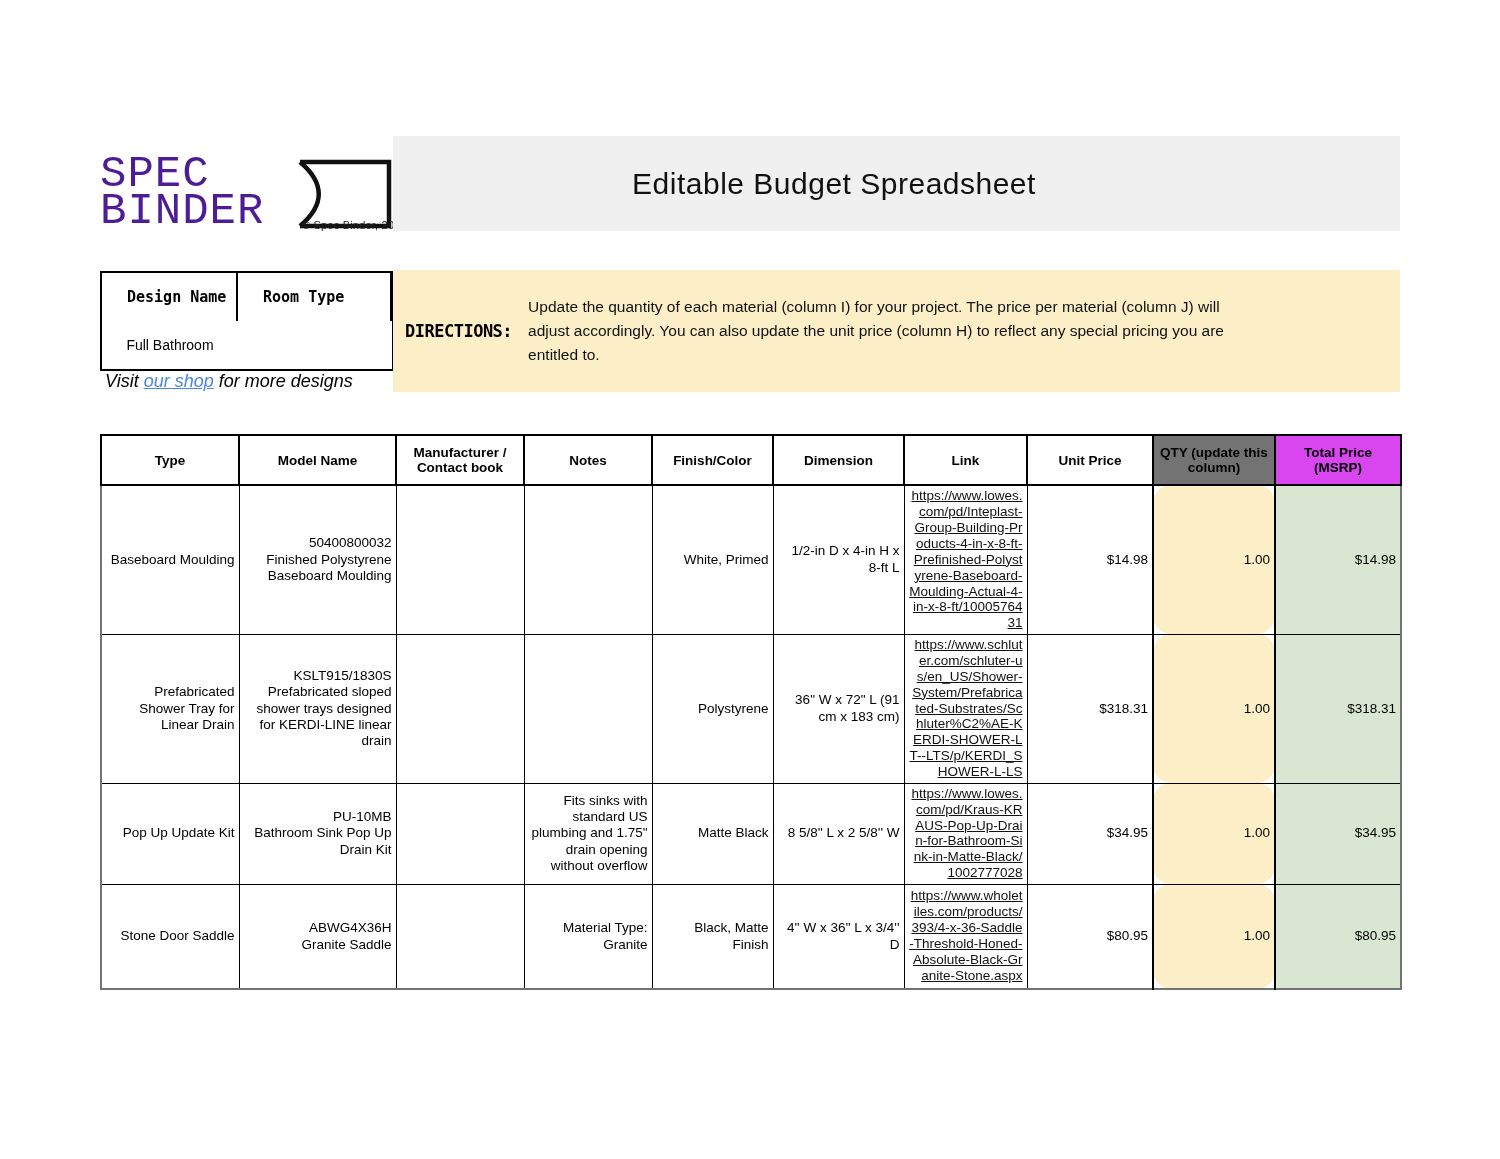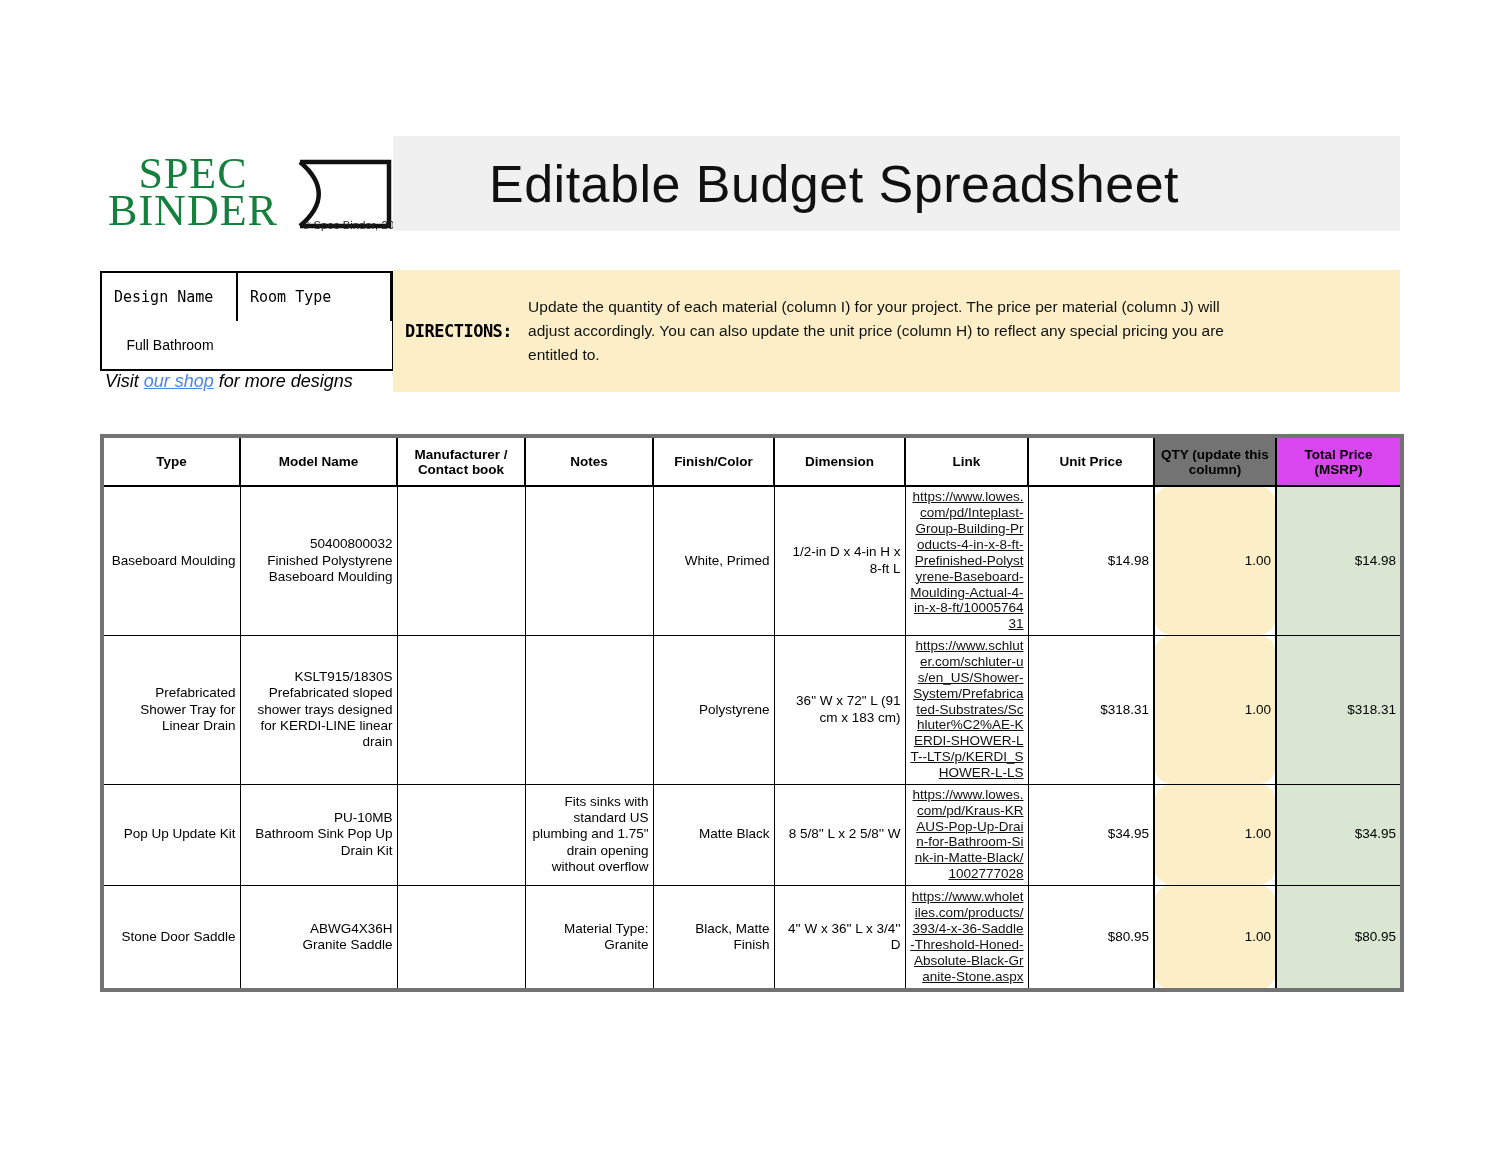--- a/index.html
+++ b/index.html
@@ -8,43 +8,43 @@
     position:relative; width:1500px; height:1159px; background:#ffffff;
     font-family:"Liberation Sans", sans-serif; color:#000;
   }
 
   
   .banner {
     position:absolute; left:393px; top:136px; width:1007px; height:95px;
     background:#f0f0f0; display:flex; align-items:center; justify-content:center;
     padding-right:125px;
   }
-  .banner-title { font-size:52px; letter-spacing:0.5px; color:#111; }
+  .banner-title { font-size:30px; letter-spacing:0.5px; color:#111; }
 
   
   .logo-text {
     position:absolute; left:100px; top:156px; width:186px;
-    font-family:Liberation Serif, serif; font-size:44px; line-height:0.84;
-    text-align:center; letter-spacing:1px; color:#15803d;
+    font-family:Liberation Mono, monospace; font-size:44px; line-height:0.84;
+    text-align:left; letter-spacing:1px; color:#4c1d95;
   }
   .logo-book { position:absolute; left:287px; top:158px; }
   .copyright {
     position:absolute; left:302px; top:219px; font-size:11px; color:#222;
     letter-spacing:0.2px;
   }
 
   
   .info-box {
     position:absolute; left:100px; top:271px; width:294px; height:100px;
     border:2px solid #000; display:grid;
     grid-template-columns:136px 1fr; grid-template-rows:1fr 1fr;
   }
   .info-label {
-    font-family:"DejaVu Sans Mono", monospace; font-weight:normal; font-size:15px;
-    display:flex; align-items:center; padding-left:12px;
+    font-family:"DejaVu Sans Mono", monospace; font-weight:bold; font-size:15px;
+    display:flex; align-items:center; padding-left:25px;
     border-right:2px solid #000;
   }
   .info-value { font-size:14px; display:flex; align-items:center; justify-content:center; }
 
   
   .shop-line { position:absolute; left:105px; top:364px; font-size:18px; font-style:italic;margin-top:7px; }
   .shop-link { color:#4a86e8; text-decoration:underline; cursor:pointer; }
 
   
   .directions {
@@ -53,21 +53,21 @@
   }
   .directions-label {
     font-family:"DejaVu Sans Mono", monospace; font-weight:bold; font-size:17px;
     flex:0 0 auto; letter-spacing:-0.5px;
   }
   .directions-text { width:735px; margin-left:16px; font-size:15.5px; line-height:1.55; color:#111; }
 
   
   table.materials {
     position:absolute; left:100px; top:434px; width:1300px;
-    border-collapse:collapse; table-layout:fixed; border:4px solid #737373;
+    border-collapse:collapse; table-layout:fixed; border:2px solid #737373;
     background:#fff;
   }
   .materials th {
     border:2px solid #000; height:50px; font-size:13.5px; font-weight:bold;
     text-align:center; vertical-align:middle; padding:2px 4px; background:#fff;
   }
   .materials td {
     border:1px solid #000; font-size:13.5px; text-align:right;
     vertical-align:middle; padding:2px 4px; line-height:1.22;
   }

